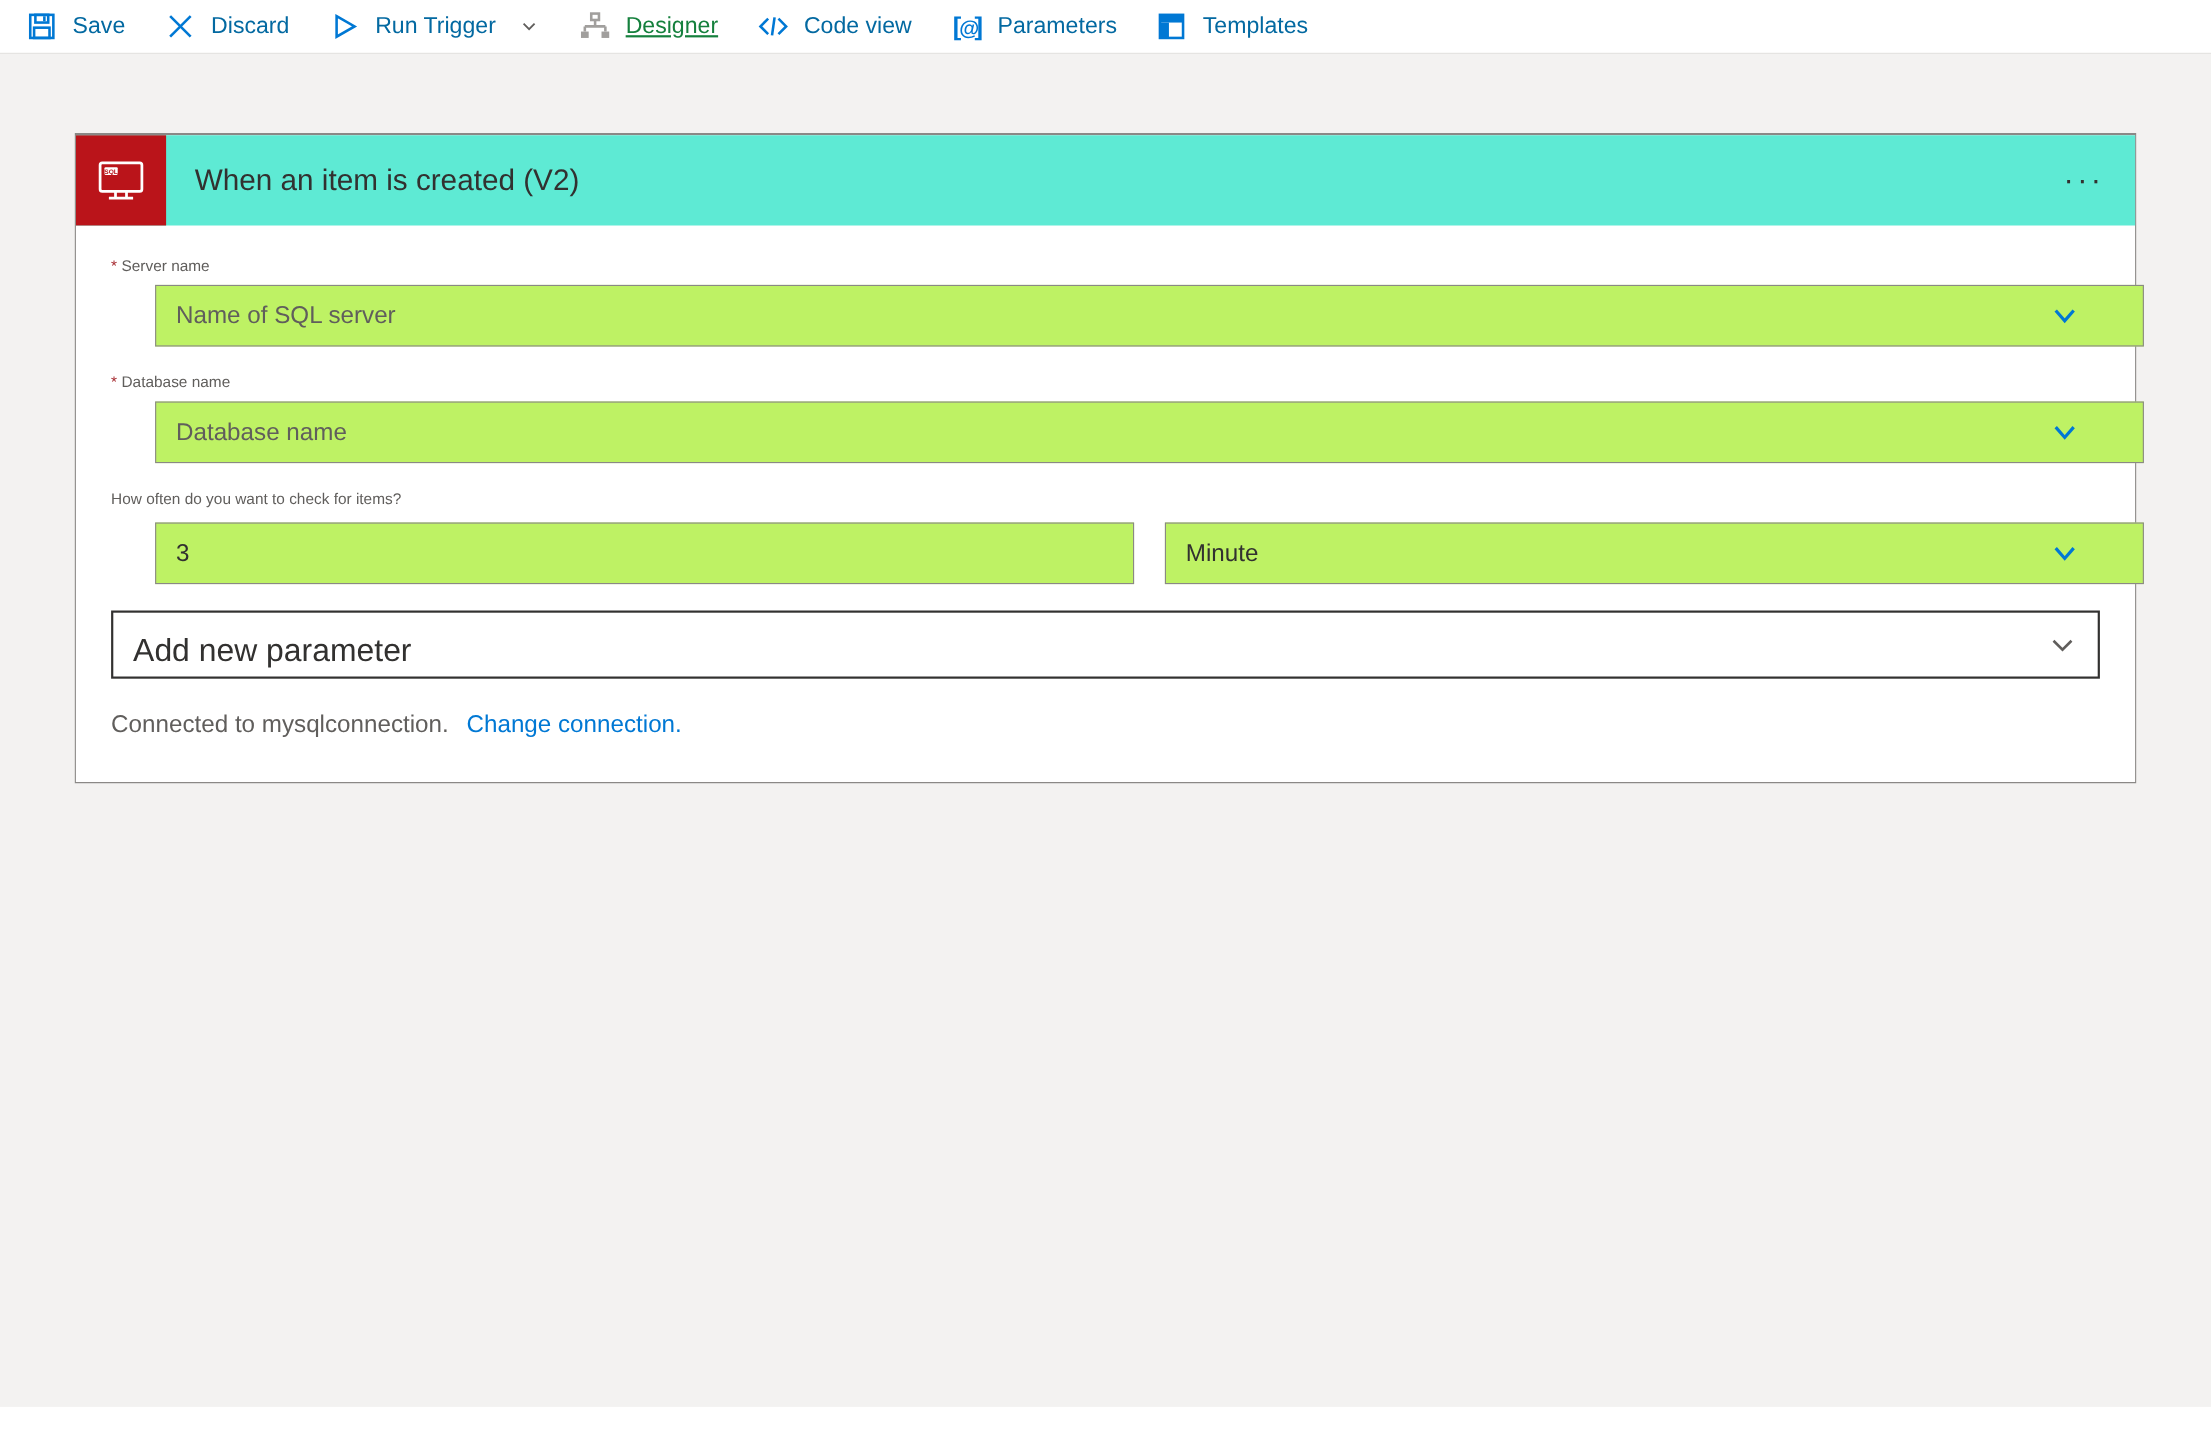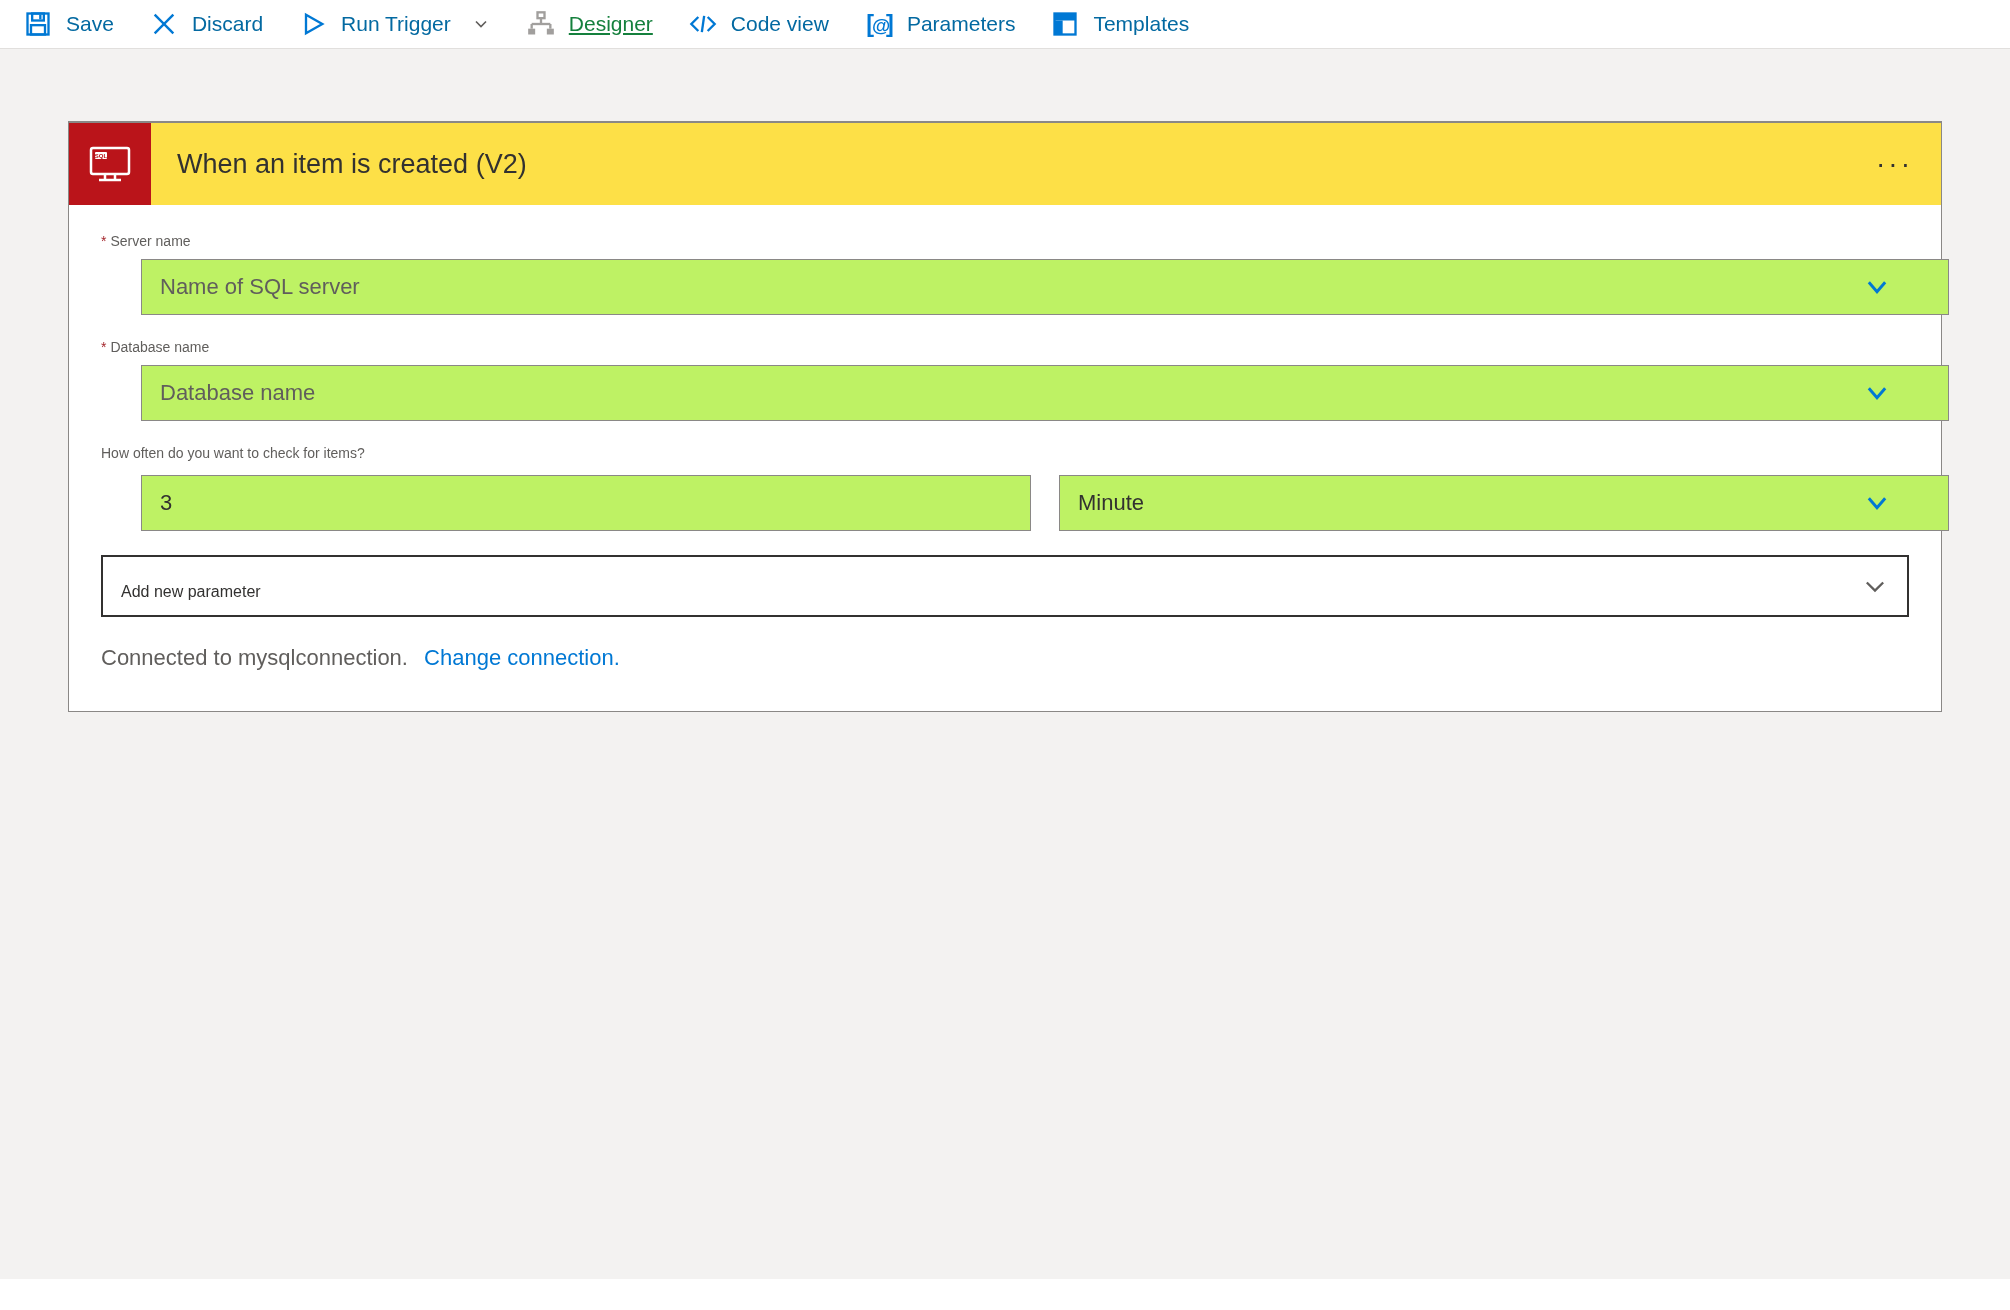--- a/index.html
+++ b/index.html
@@ -51,21 +51,21 @@
       min-height: 1230px;
     }
     .card {
       background: #fff;
       border: 1px solid #8a8886;
       border-top: 2px solid #8a8886;
     }
     .card-header {
       display: flex;
       align-items: center;
-      background: #fde047;
+      background: #5eead4;
       padding: 0;
       height: 82px;
     }
     .card-header-icon {
       width: 82px;
       height: 82px;
       background: #ba141a;
       display: flex;
       align-items: center;
       justify-content: center;
@@ -137,21 +137,21 @@
     }
     .freq-row .input-wrap {
       flex: 1;
     }
     .param-box {
       border: 2px solid #323130;
       height: 62px;
       display: flex;
       align-items: center;
       padding: 12px 56px 0 18px;
-      font-size: 16px;
+      font-size: 29px;
       color: #323130;
       position: relative;
       cursor: pointer;
       margin-bottom: 28px;
     }
     .conn-row {
       font-size: 22px;
       color: #605e5c;
     }
     .conn-row a {

